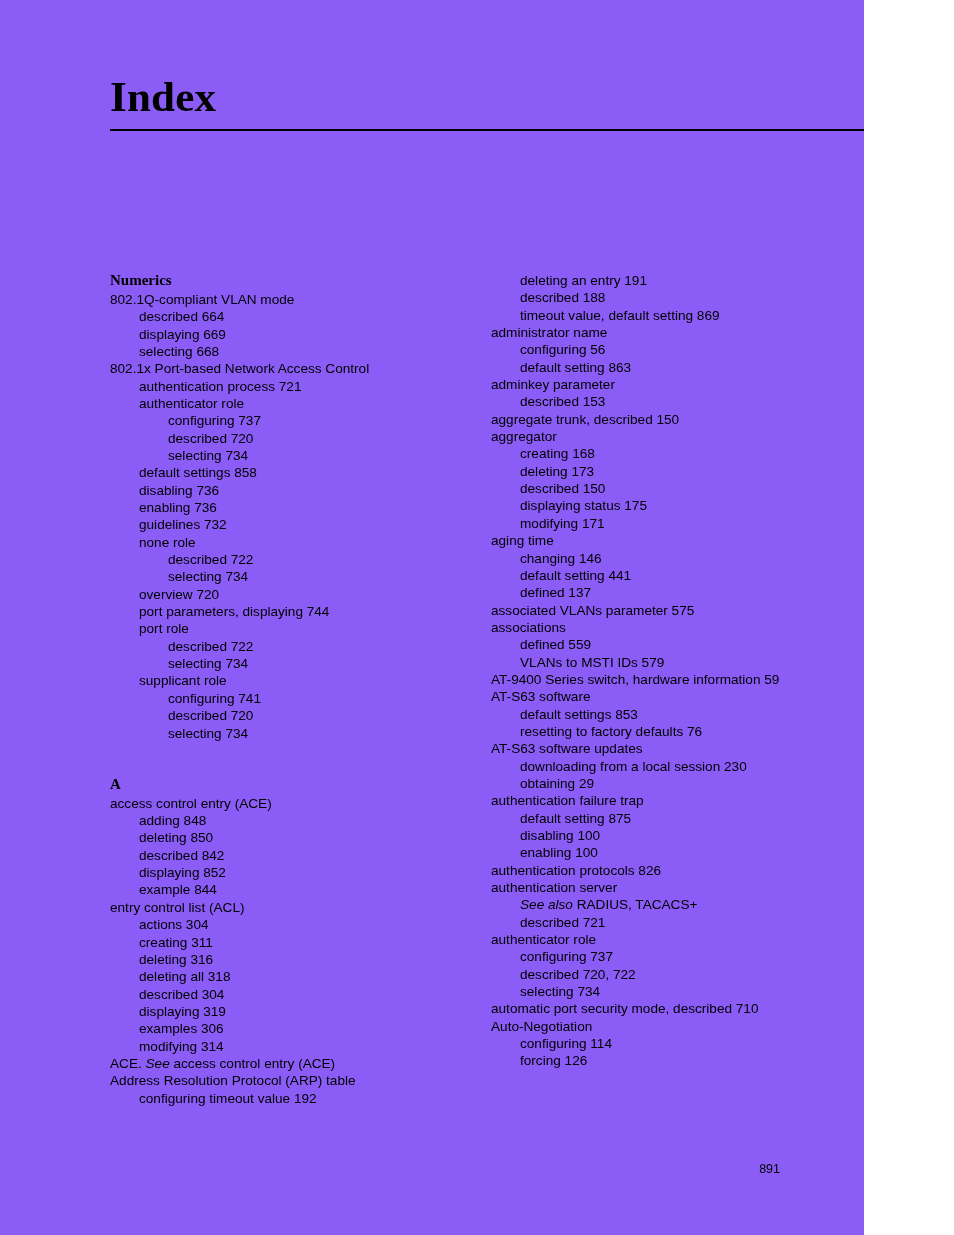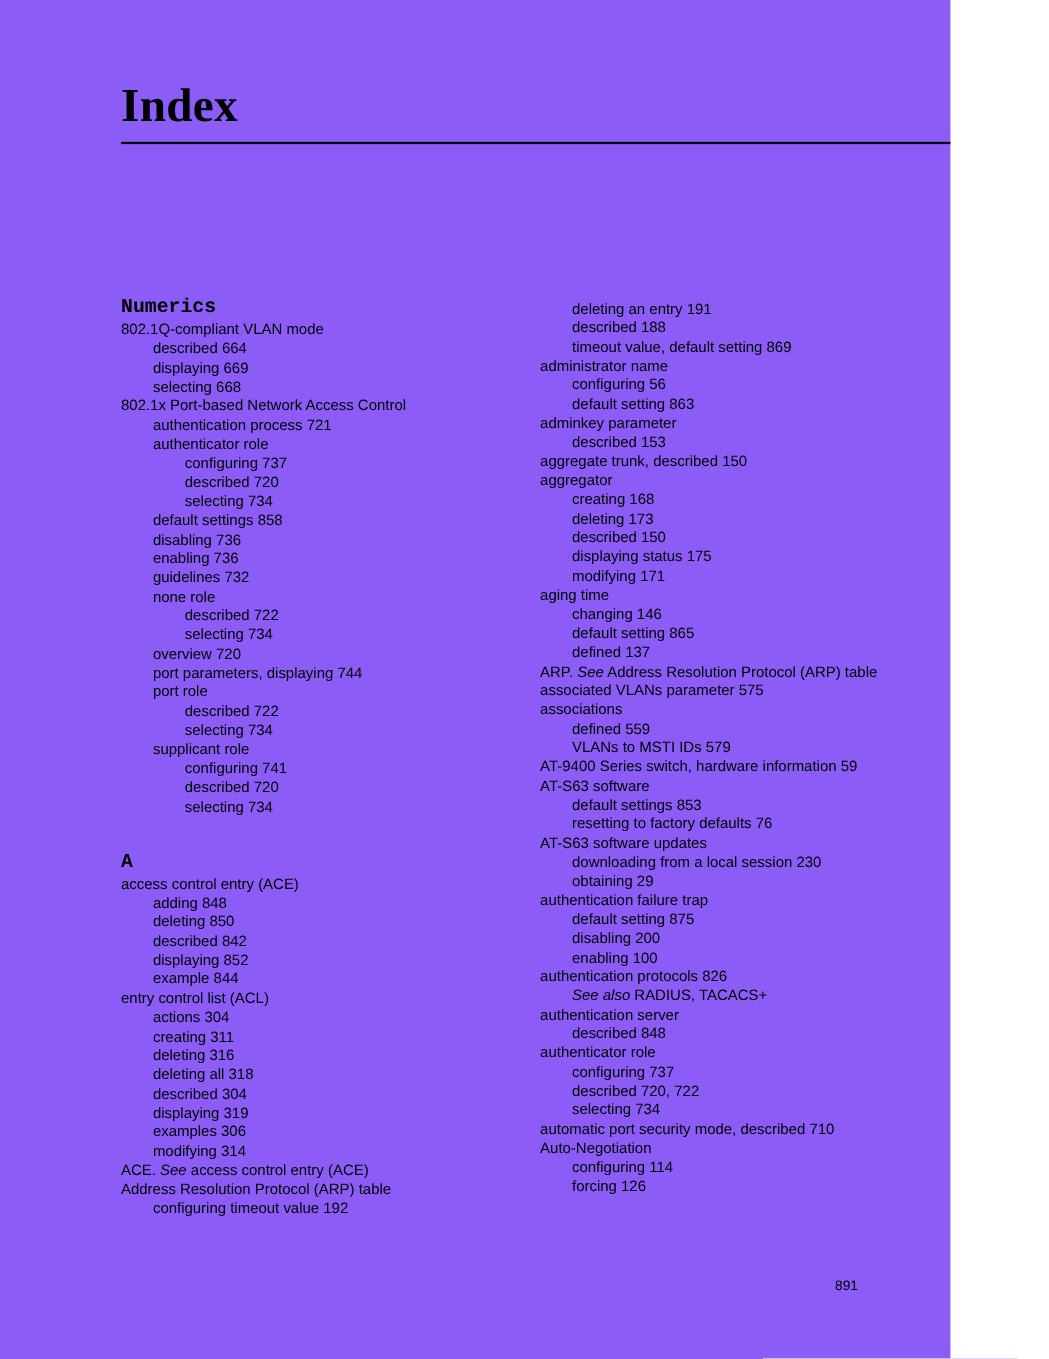--- a/index.html
+++ b/index.html
@@ -56,23 +56,23 @@
   .column {
     width: 360px;
     flex: 0 0 360px;
   }
   .column.right {
     margin-left: 21px;
     padding-top: 0px;
   }
 
   .section-heading {
-    font-family: Liberation Mono, monospace;
+    font-family: Liberation Serif, serif;
     font-weight: bold;
-    font-size: 18px;
+    font-size: 15px;
     line-height: 17.4px;
     margin: 0 0 1.5px 0;
     color: #000;
   }
   .section-heading.spaced {
     margin-top: 34px;
   }
 
   .entry {
     font-size: 13.6px;
@@ -169,42 +169,41 @@
         <div class="entry lvl1">described 153</div>
         <div class="entry lvl0">aggregate trunk, described 150</div>
         <div class="entry lvl0">aggregator</div>
         <div class="entry lvl1">creating 168</div>
         <div class="entry lvl1">deleting 173</div>
         <div class="entry lvl1">described 150</div>
         <div class="entry lvl1">displaying status 175</div>
         <div class="entry lvl1">modifying 171</div>
         <div class="entry lvl0">aging time</div>
         <div class="entry lvl1">changing 146</div>
-        <div class="entry lvl1">default setting 865</div>
+        <div class="entry lvl1">default setting 441</div>
         <div class="entry lvl1">defined 137</div>
-        <div class="entry lvl0"><span>ARP. </span><i>See</i><span> Address Resolution Protocol (ARP) table</span></div>
         <div class="entry lvl0">associated VLANs parameter 575</div>
         <div class="entry lvl0">associations</div>
         <div class="entry lvl1">defined 559</div>
         <div class="entry lvl1">VLANs to MSTI IDs 579</div>
         <div class="entry lvl0">AT-9400 Series switch, hardware information 59</div>
         <div class="entry lvl0">AT-S63 software</div>
         <div class="entry lvl1">default settings 853</div>
         <div class="entry lvl1">resetting to factory defaults 76</div>
         <div class="entry lvl0">AT-S63 software updates</div>
         <div class="entry lvl1">downloading from a local session 230</div>
         <div class="entry lvl1">obtaining 29</div>
         <div class="entry lvl0">authentication failure trap</div>
         <div class="entry lvl1">default setting 875</div>
-        <div class="entry lvl1">disabling 200</div>
+        <div class="entry lvl1">disabling 100</div>
         <div class="entry lvl1">enabling 100</div>
         <div class="entry lvl0">authentication protocols 826</div>
+        <div class="entry lvl0">authentication server</div>
         <div class="entry lvl1"><i>See also</i><span> RADIUS, TACACS+</span></div>
-        <div class="entry lvl0">authentication server</div>
-        <div class="entry lvl1">described 848</div>
+        <div class="entry lvl1">described 721</div>
         <div class="entry lvl0">authenticator role</div>
         <div class="entry lvl1">configuring 737</div>
         <div class="entry lvl1">described 720, 722</div>
         <div class="entry lvl1">selecting 734</div>
         <div class="entry lvl0">automatic port security mode, described 710</div>
         <div class="entry lvl0">Auto-Negotiation</div>
         <div class="entry lvl1">configuring 114</div>
         <div class="entry lvl1">forcing 126</div>
       </div>
   </div>

